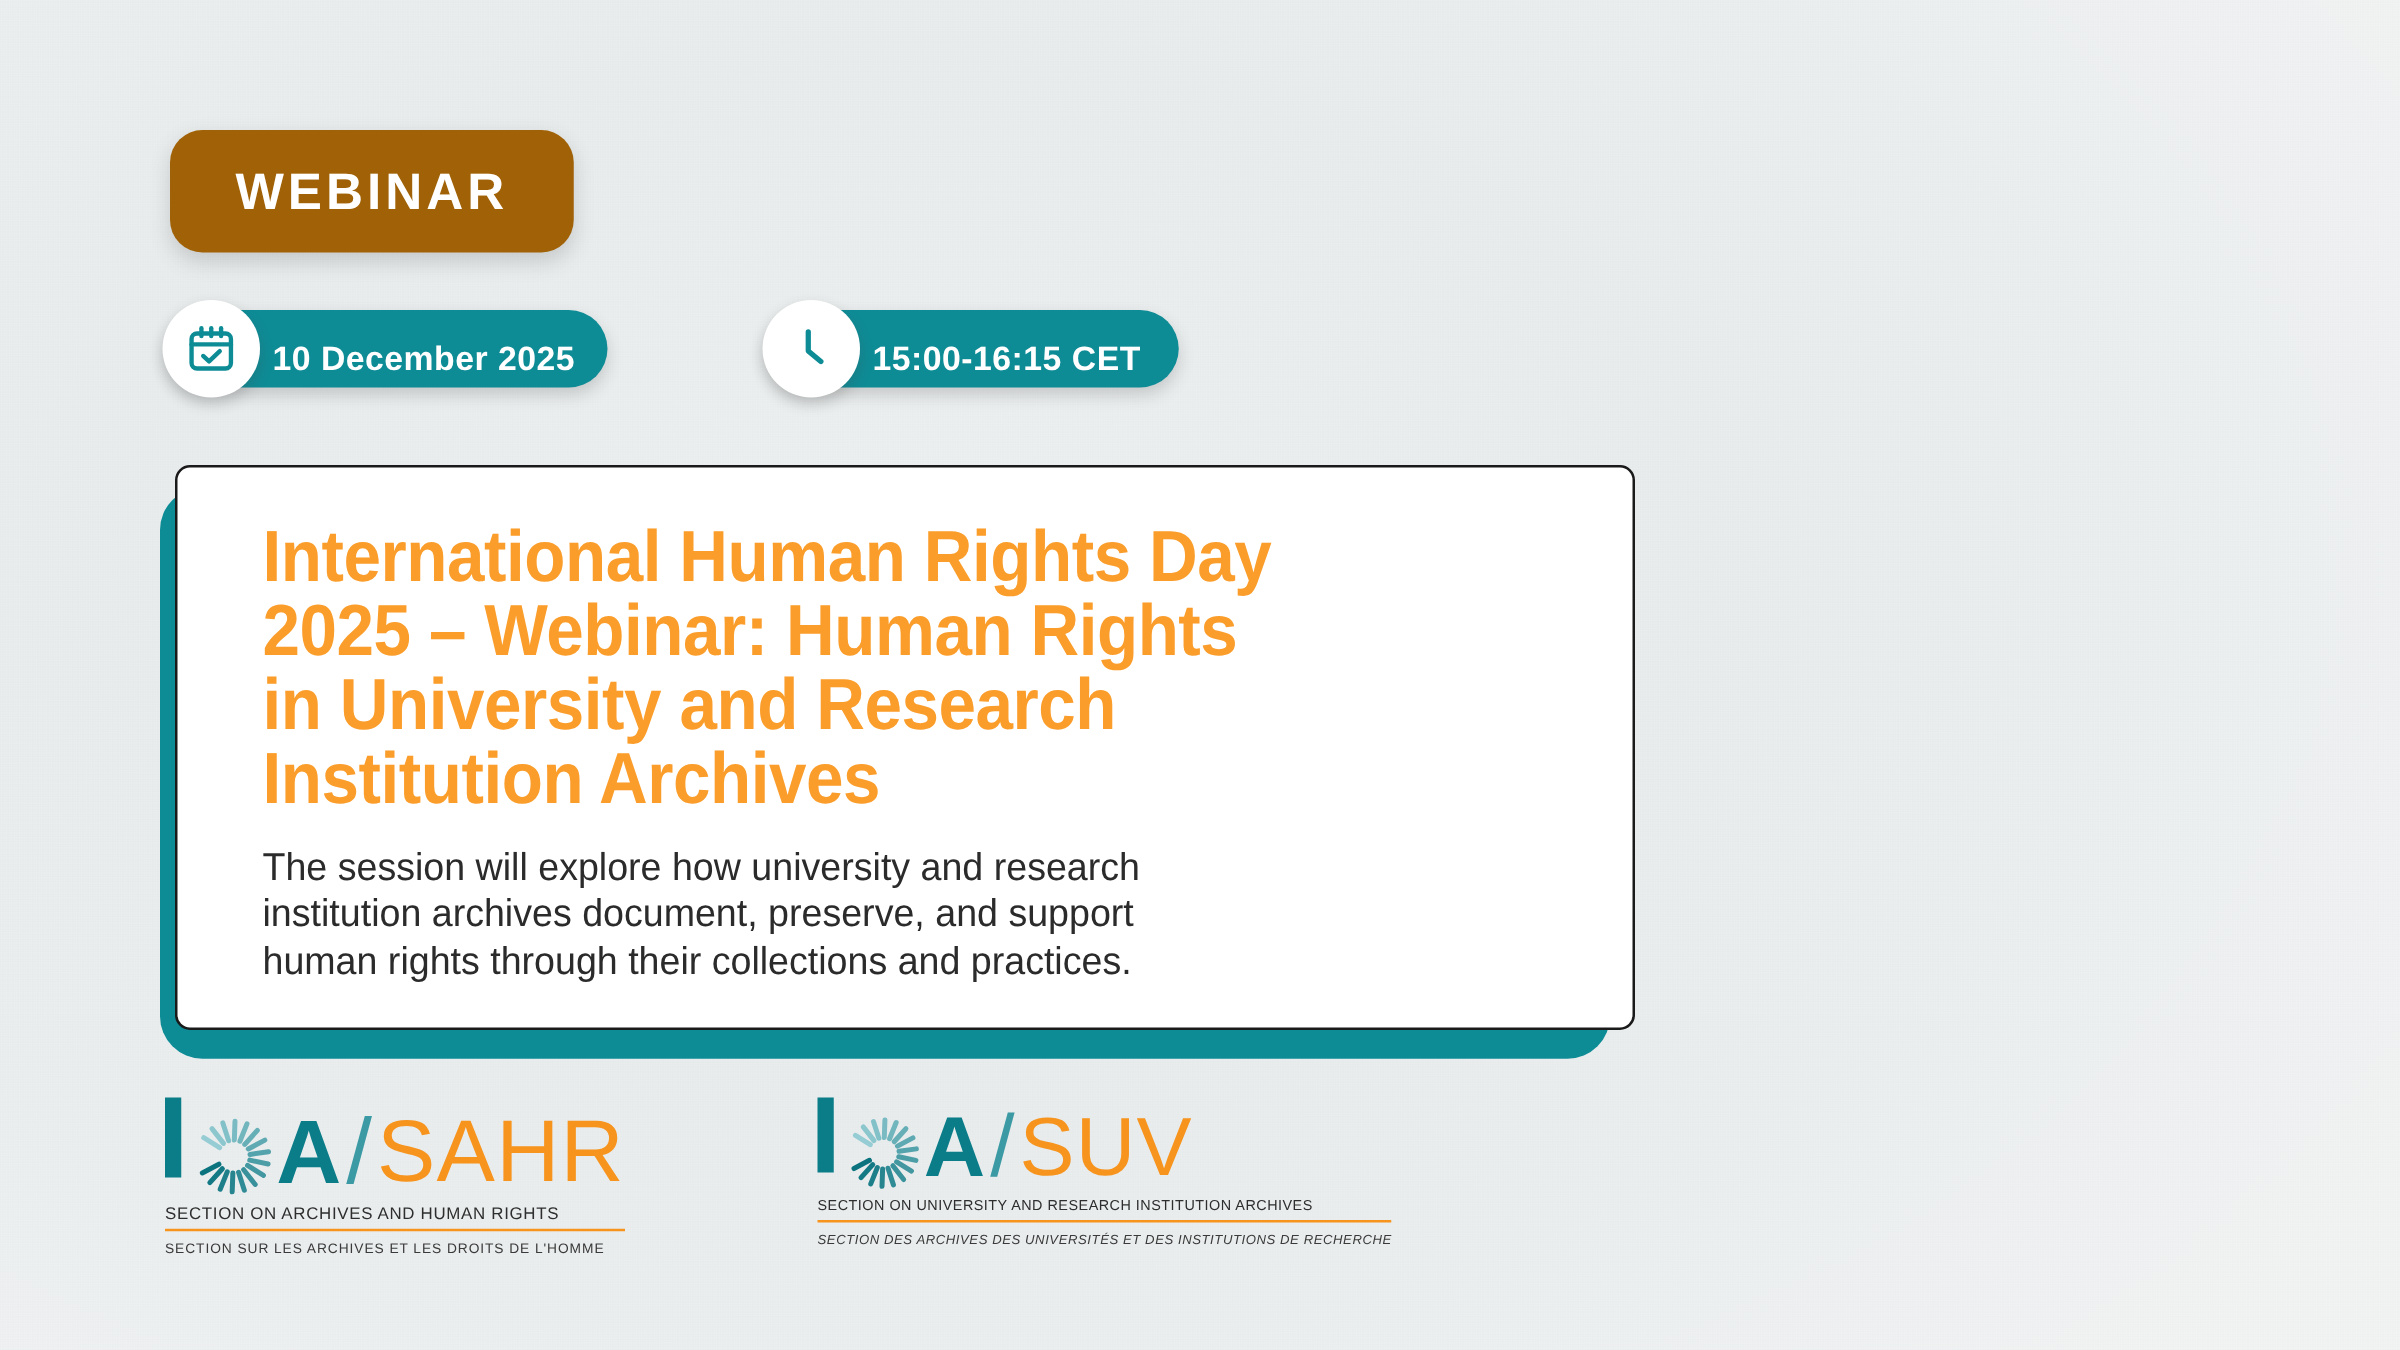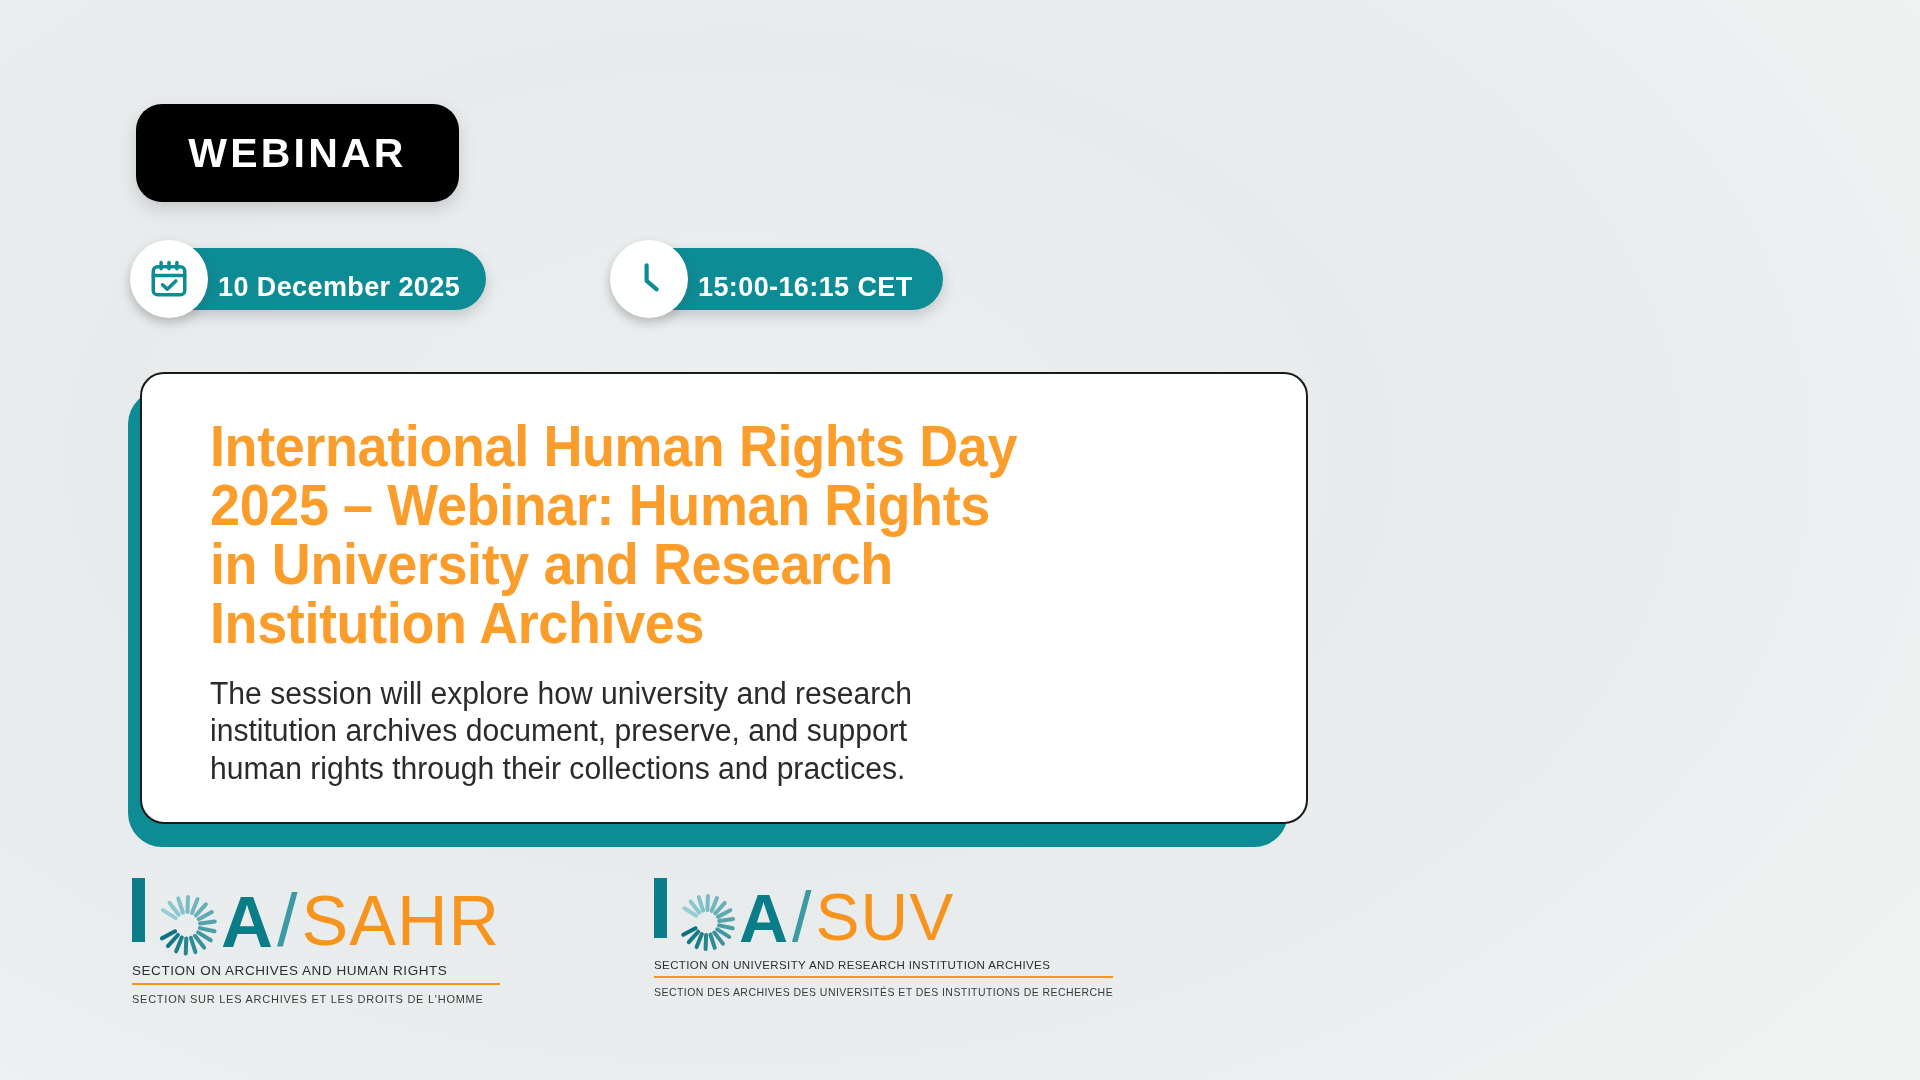--- a/index.html
+++ b/index.html
@@ -34,21 +34,21 @@
     inset: 0;
   }
 
   
   .webinar-badge {
     position: absolute;
     left: 136px;
     top: 104px;
     width: 323px;
     height: 98px;
-    background: #000000;
+    background: #a16207;
     border-radius: 26px;
     display: flex;
     align-items: center;
     justify-content: center;
     box-shadow: 0 7px 16px rgba(80,80,80,0.22);
   }
   .webinar-badge span {
     color: #ffffff;
     font-size: 41px;
     font-weight: 700;
@@ -109,21 +109,21 @@
     border-radius: 34px;
   }
   .card {
     position: absolute;
     left: 12px;
     top: 0;
     width: 1168px;
     height: 452px;
     background: #ffffff;
     border: 2.5px solid #1a1a1a;
-    border-radius: 24px;
+    border-radius: 12px;
     padding: 42px 56px 30px 68px;
   }
 
   .card-title {
     color: #fb9d2b;
     font-size: 58px;
     line-height: 1.02;
     font-weight: 700;
     letter-spacing: -0.4px;
     font-stretch: condensed;
@@ -225,21 +225,21 @@
   .logo-sub2 {
     margin-top: 8px;
     font-size: 11px;
     font-weight: 400;
     color: #3a3a3a;
     letter-spacing: .75px;
     white-space: nowrap;
   }
 
   #logo-suv .logo-sub1 { font-size: 11.5px; letter-spacing: .4px; }
-  #logo-suv .logo-sub2 { font-size: 10.5px; letter-spacing: .45px; }
+  #logo-suv .logo-sub2 { font-size: 10.5px; letter-spacing: .45px; font-style: italic; }
   #logo-suv .logo-mark { height: 72px; }
   #logo-suv .logo-letter-i { height: 60px; }
   #logo-suv .burst { width: 68px; height: 68px; }
   #logo-suv .logo-letter-a { font-size: 68px; }
   #logo-suv .logo-word { font-size: 66px; }
   #logo-suv .logo-slash { font-size: 70px; }
 </style>
 </head>
 <body>
 

